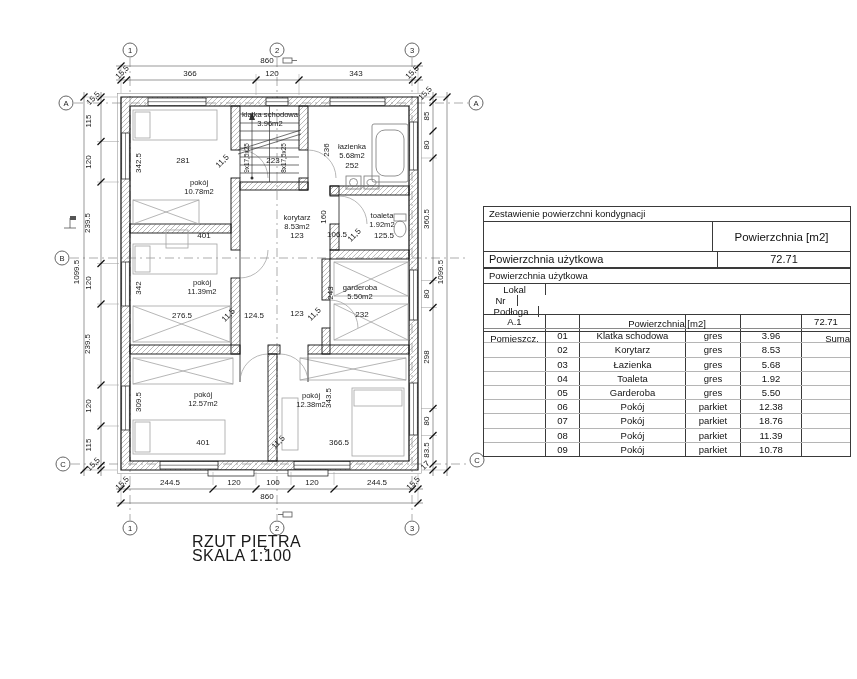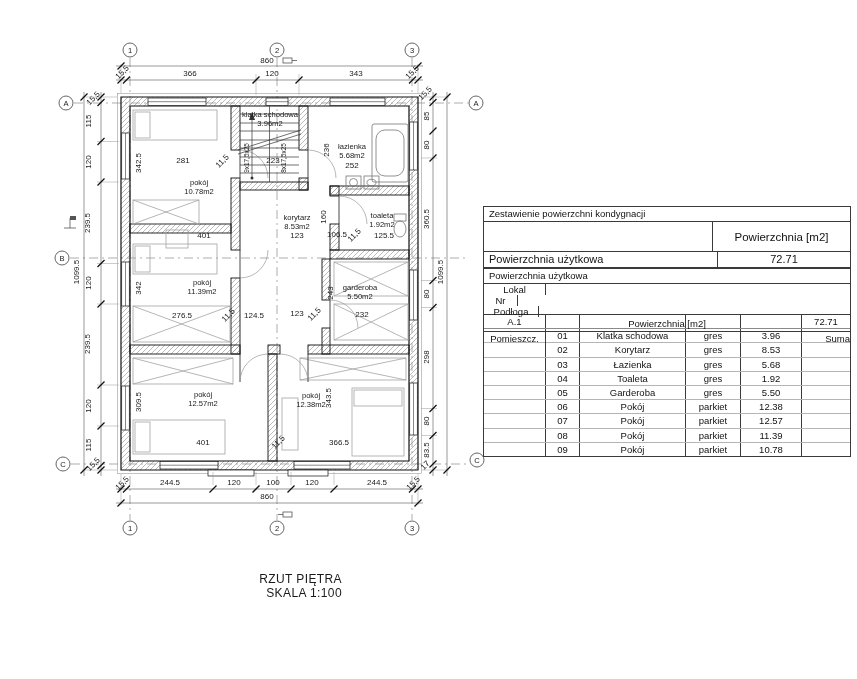--- a/index.html
+++ b/index.html
@@ -49,22 +49,22 @@
   .hr-top{height:14px;line-height:14px;border-bottom:1px solid #3a3a3a;text-align:center;}
   .hr-bot{display:flex;flex:1;}
   .hr-bot .c1{width:61px;border-right:1px solid #3a3a3a;text-align:center;line-height:14px;}
   .hr-bot .c2{flex:1;text-align:right;line-height:14px;}
   .t2-row{display:flex;height:13.2px;line-height:13.2px;border-bottom:1px solid #b5b5b5;}
   .t2-row:last-child{border-bottom:none;}
   .t2-row .cell{border-right:1px solid #3a3a3a;text-align:center;box-sizing:border-box;overflow:hidden;}
   .t2-row .cell:last-child{border-right:none;}
   .a1{border-bottom:1px solid #8a8a8a;}
 
-  #title-block{position:absolute;left:192px;top:572px;width:150px;text-align:right;
-               font-size:12px;line-height:14px;letter-spacing:0.4px;color:#1a1a1a;}
+  #title-block{position:absolute;left:192px;top:535px;width:150px;text-align:left;
+               font-size:16px;line-height:14px;letter-spacing:0.4px;color:#1a1a1a;}
 </style>
 </head>
 <body>
 
 <div id="stage">
 
   <svg id="plan-svg" width="857" height="679" viewBox="0 0 857 679">
     <defs>
       <pattern id="hatch" patternUnits="userSpaceOnUse" width="5" height="5">
         <path d="M-1,6 L6,-1" stroke="#8f8f8f" stroke-width="0.6"></path>
@@ -448,21 +448,21 @@
           <div class="cell w-room">Pokój</div>
           <div class="cell w-floor">parkiet</div>
           <div class="cell w-area">12.38</div>
           <div class="cell w-suma"></div>
         </div>
         <div class="t2-row">
           <div class="cell w-lokal"></div>
           <div class="cell w-nr">07</div>
           <div class="cell w-room">Pokój</div>
           <div class="cell w-floor">parkiet</div>
-          <div class="cell w-area">12.57</div>
+          <div class="cell w-area">18.76</div>
           <div class="cell w-suma"></div>
         </div>
         <div class="t2-row">
           <div class="cell w-lokal"></div>
           <div class="cell w-nr">08</div>
           <div class="cell w-room">Pokój</div>
           <div class="cell w-floor">parkiet</div>
           <div class="cell w-area">11.39</div>
           <div class="cell w-suma"></div>
         </div>

